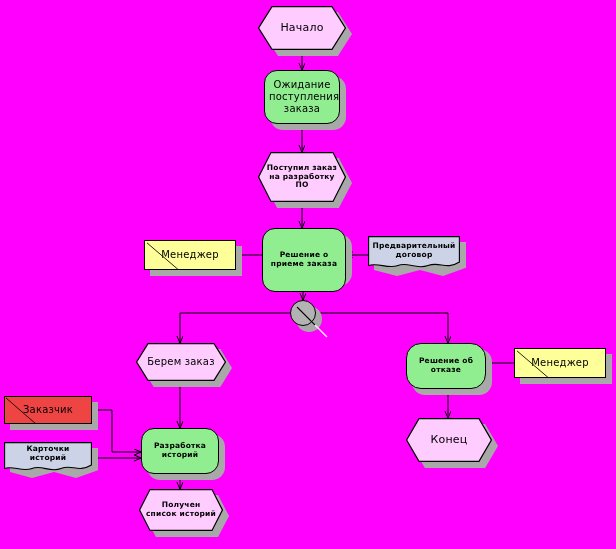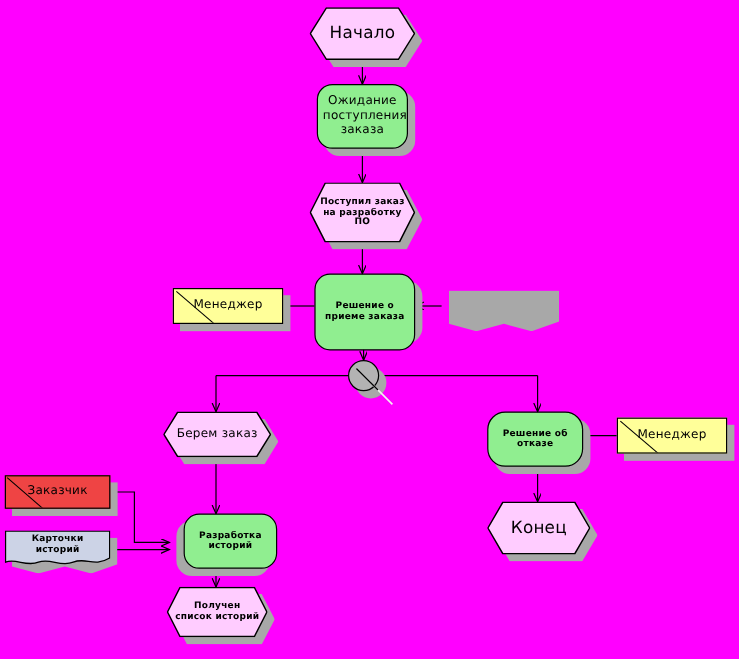--- a/index.html
+++ b/index.html
@@ -102,21 +102,21 @@
   .junction {
     border-radius: 50%;
     background: #b3b3b3;
     border: 1px solid #000000;
   }
   .junction.sh {
     border: none;
     background: #a8a8a8;
   }
 
-  .t10 { font-size: 14px; }
+  .t10 { font-size: 11px; }
   .t9  { font-size: 10px; }
   .t8  { font-size: 7.5px; font-weight: bold; }
 </style>
 </head>
 <body>
 
 <div id="canvas">
 
   <svg id="edges" viewBox="0 0 616 549" width="616" height="549">
     <defs>
@@ -193,20 +193,27 @@
   <div class="shadow" style="left:150px;top:246px;width:92px;height:30px;"></div>
   <div class="node noterect t9" style="left:144px;top:240px;width:92px;height:30px;background:#ffff99;">
     <svg class="diag" viewBox="0 0 92 30" preserveAspectRatio="none">
       <line x1="2" y1="2" x2="50" y2="45" stroke="#000" stroke-width="0.9"></line>
     </svg>
     <span class="lbl">Менеджер</span>
   </div>
 
   <div class="shadow" style="left:374px;top:242px;width:92px;height:34px;
        clip-path:polygon(0% 0%,100% 0%,100% 76%,75% 100%,50% 82%,25% 100%,0% 82%);"></div>
+  <div class="node docshape t8" style="left:368px;top:236px;width:92px;height:34px;">
+    <svg class="docsvg" viewBox="0 0 92 34" preserveAspectRatio="none">
+      <path d="M0.6,0.6 L91.4,0.6 L91.4,26 C78,34.5 72,25 60,29.5 C48,34 40,25.5 30,29.5 C20,33.5 10,26 0.6,29.5 Z" fill="#ccd3e6" stroke="#000" stroke-width="1.1"></path>
+    </svg>
+    <span class="lbl" style="margin-bottom:5px;">Предварительный
+договор</span>
+  </div>
 
   <div class="shadow junction sh" style="left:296px;top:306px;width:26px;height:26px;"></div>
   <div class="node junction" style="left:290px;top:300px;width:26px;height:26px;">
     <svg style="position:absolute;left:-2px;top:-2px;width:46px;height:46px;overflow:visible;" viewBox="0 0 46 46">
       <line x1="8" y1="8" x2="38" y2="38" stroke="#f2f2f2" stroke-width="1.4"></line>
       <line x1="8" y1="8" x2="26" y2="26" stroke="#000000" stroke-width="1.2"></line>
     </svg>
     <span class="lbl"></span>
   </div>
 
@@ -244,21 +251,21 @@
   <div class="shadow" style="left:10px;top:448px;width:88px;height:30px;
        clip-path:polygon(0% 0%,100% 0%,100% 74%,75% 100%,50% 80%,25% 100%,0% 80%);"></div>
   <div class="node docshape t8" style="left:4px;top:442px;width:88px;height:30px;justify-content:center;">
     <svg class="docsvg" viewBox="0 0 88 30" preserveAspectRatio="none">
       <path d="M0.6,0.6 L87.4,0.6 L87.4,23 C74,31 68,22 57,26.5 C46,31 38,22.5 28,26.5 C18,30.5 9,23 0.6,26.5 Z" fill="#ccd3e6" stroke="#000" stroke-width="1.1"></path>
     </svg>
     <span class="lbl" style="margin-bottom:6px;">Карточки историй</span>
   </div>
 
   <div class="shadow rrect sh" style="left:147px;top:434px;width:78px;height:46px;"></div>
-  <div class="node rrect t8" style="left:153px;top:428px;width:78px;height:46px;background:#90ee90;">
+  <div class="node rrect t8" style="left:141px;top:428px;width:78px;height:46px;background:#90ee90;">
     <span class="lbl">Разработка
 историй</span>
   </div>
 
   <div class="shadow" style="left:412px;top:424px;width:86px;height:44px;
        clip-path:polygon(15% 0%,85% 0%,100% 50%,85% 100%,15% 100%,0% 50%);"></div>
   <div class="node hexwrap t10" style="left:406px;top:418px;width:86px;height:44px;">
     <svg class="hexsvg" viewBox="0 0 86 44" preserveAspectRatio="none">
       <polygon points="13,0.6 73,0.6 85.4,22 73,43.4 13,43.4 0.6,22" fill="#ffccff" stroke="#000" stroke-width="1.2"></polygon>
     </svg>

